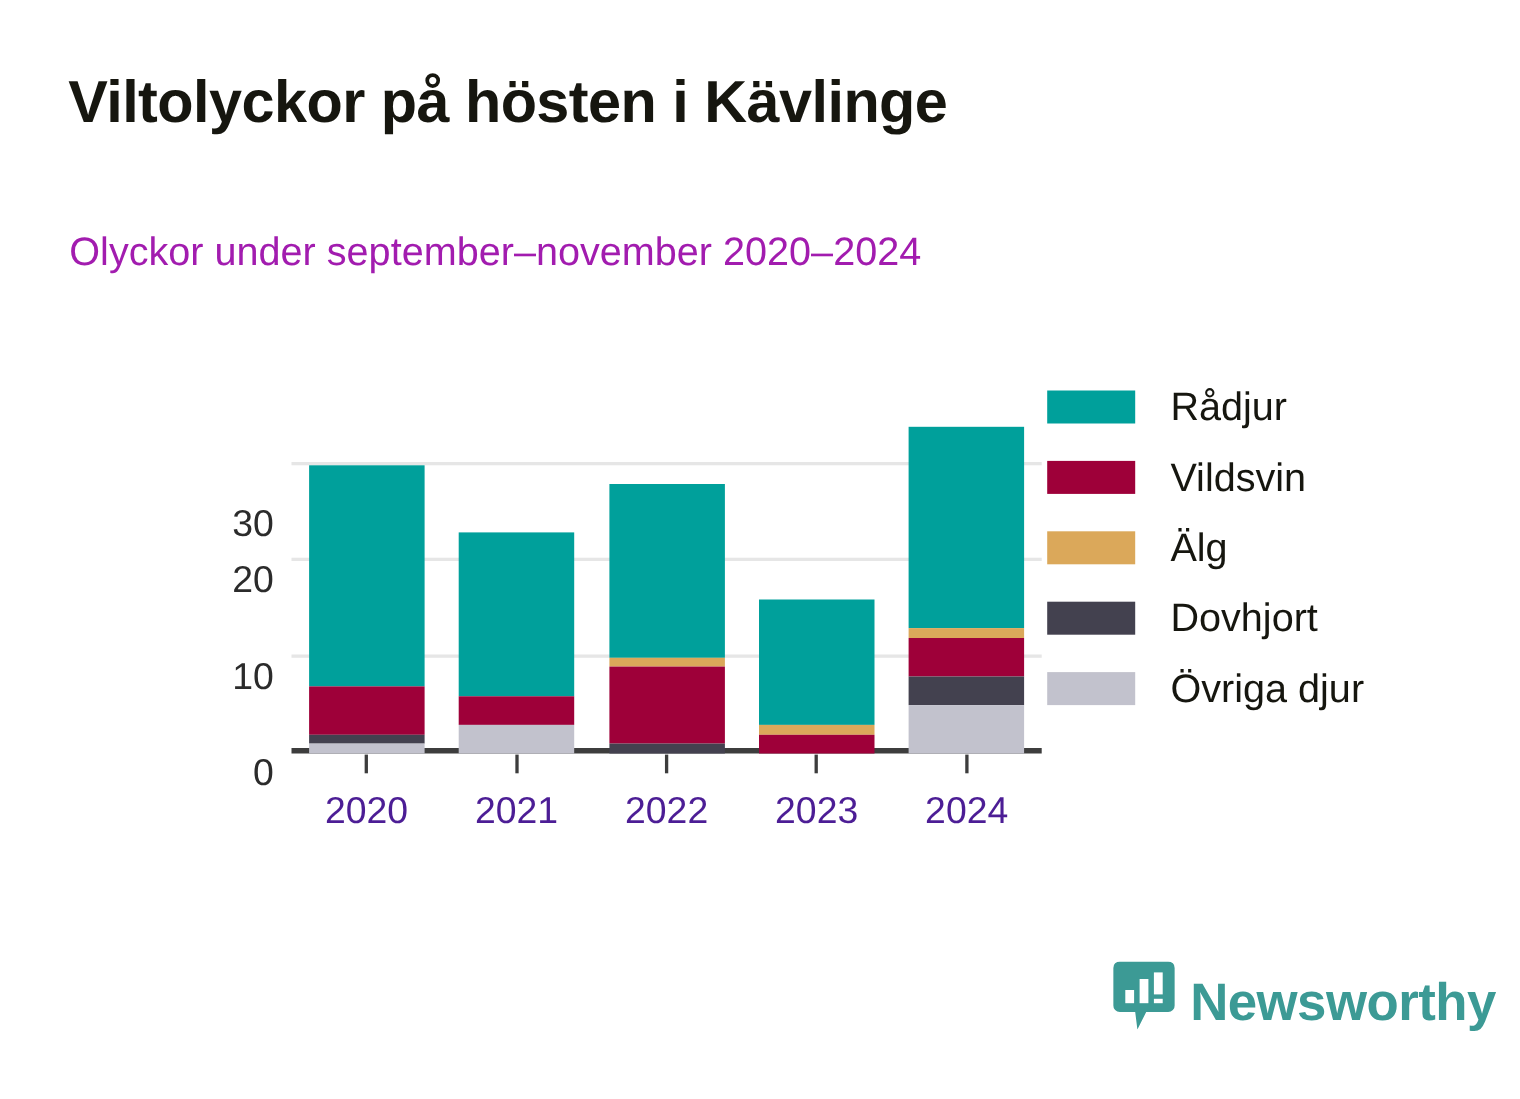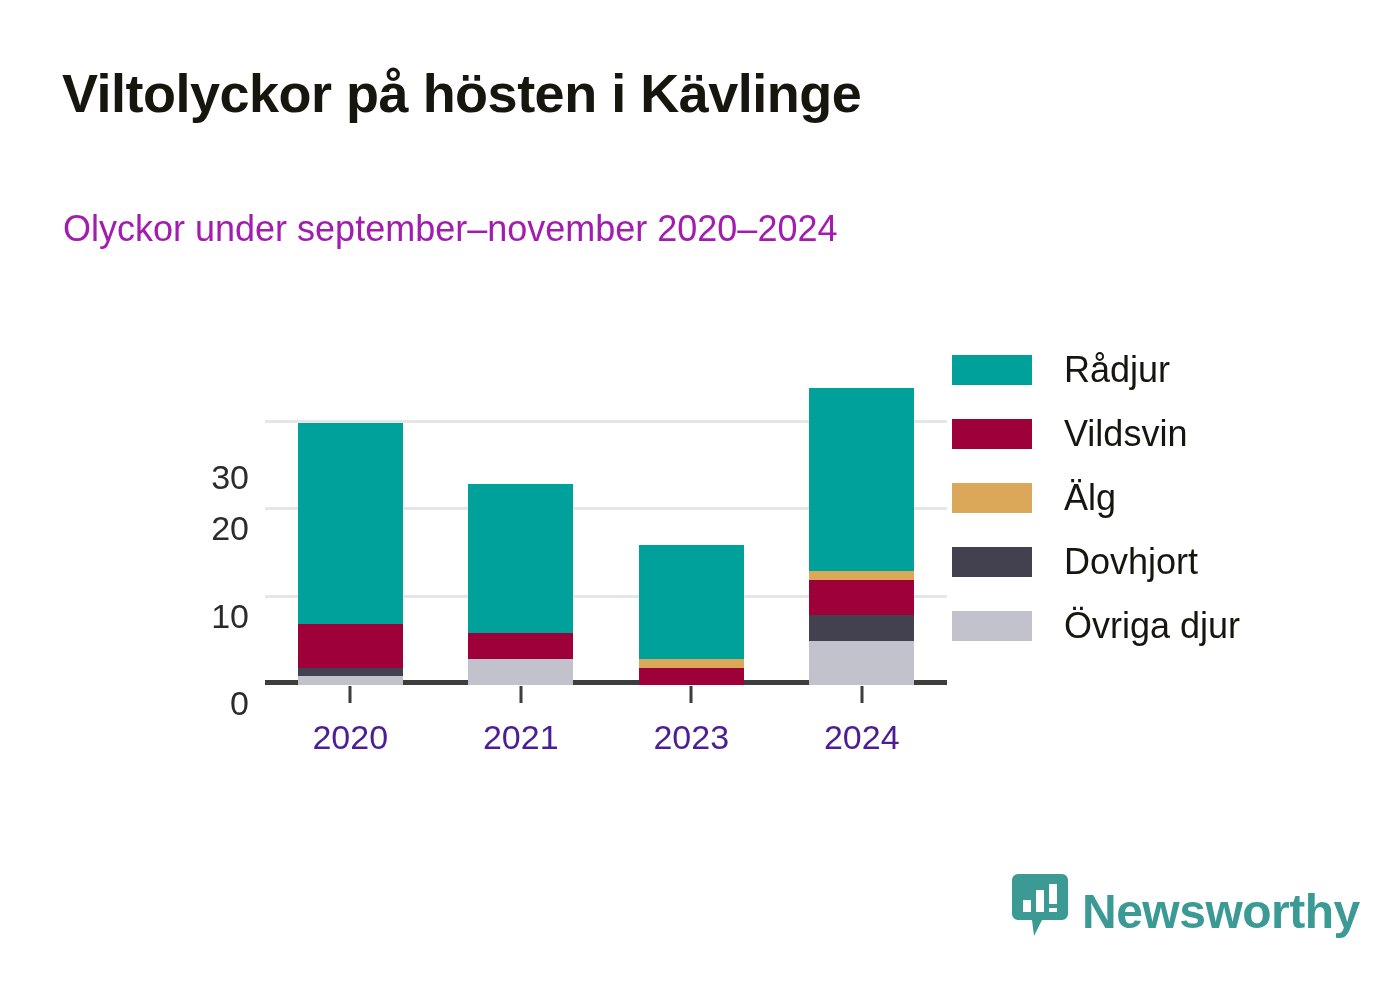--- a/index.html
+++ b/index.html
@@ -185,20 +185,30 @@
             <div class="bar">
               <div class="seg" style="height: 26.2059px; background: rgb(194, 194, 205);"></div>
               <div class="seg" style="height: 26.2059px; background: rgb(158, 0, 57);"></div>
               <div class="seg" style="height: 148.5px; background: rgb(0, 160, 155);"></div>
             </div>
             <div class="xtick"></div>
             <div class="xlabel">2021</div>
           </div>
           <div class="bar-slot">
             <div class="bar">
+              <div class="seg" style="height: 8.73529px; background: rgb(67, 65, 79);"></div>
+              <div class="seg" style="height: 69.8824px; background: rgb(158, 0, 57);"></div>
+              <div class="seg" style="height: 8.73529px; background: rgb(219, 168, 90);"></div>
+              <div class="seg" style="height: 157.235px; background: rgb(0, 160, 155);"></div>
+            </div>
+            <div class="xtick"></div>
+            <div class="xlabel">2022</div>
+          </div>
+          <div class="bar-slot">
+            <div class="bar">
               <div class="seg" style="height: 17.4706px; background: rgb(158, 0, 57);"></div>
               <div class="seg" style="height: 8.73529px; background: rgb(219, 168, 90);"></div>
               <div class="seg" style="height: 113.559px; background: rgb(0, 160, 155);"></div>
             </div>
             <div class="xtick"></div>
             <div class="xlabel">2023</div>
           </div>
           <div class="bar-slot">
             <div class="bar">
               <div class="seg" style="height: 43.6765px; background: rgb(194, 194, 205);"></div>

